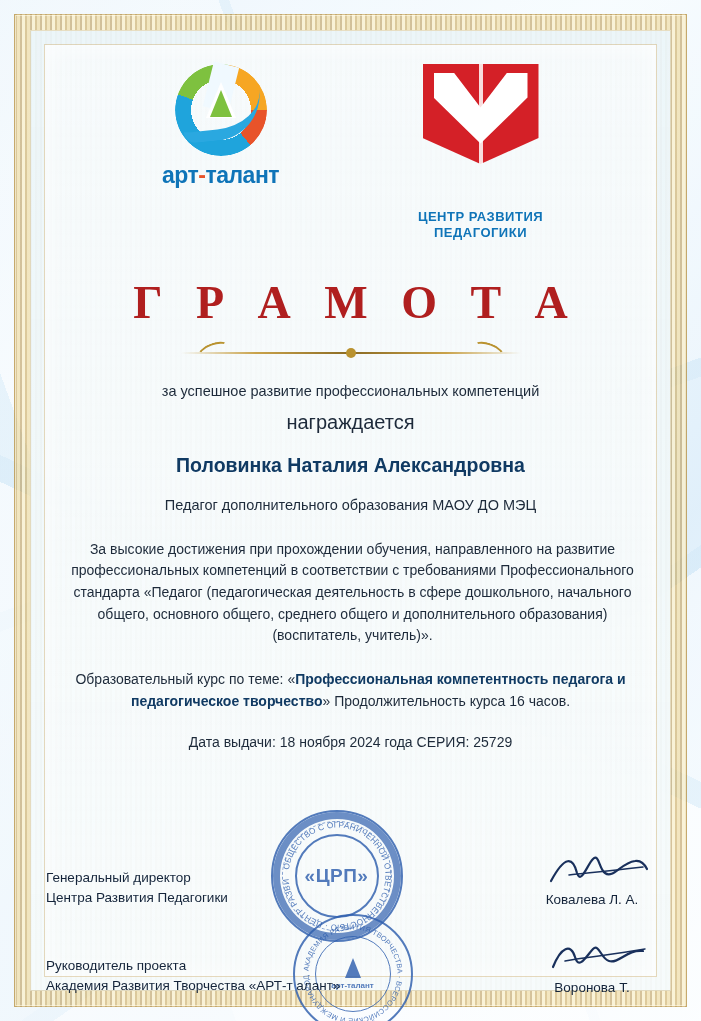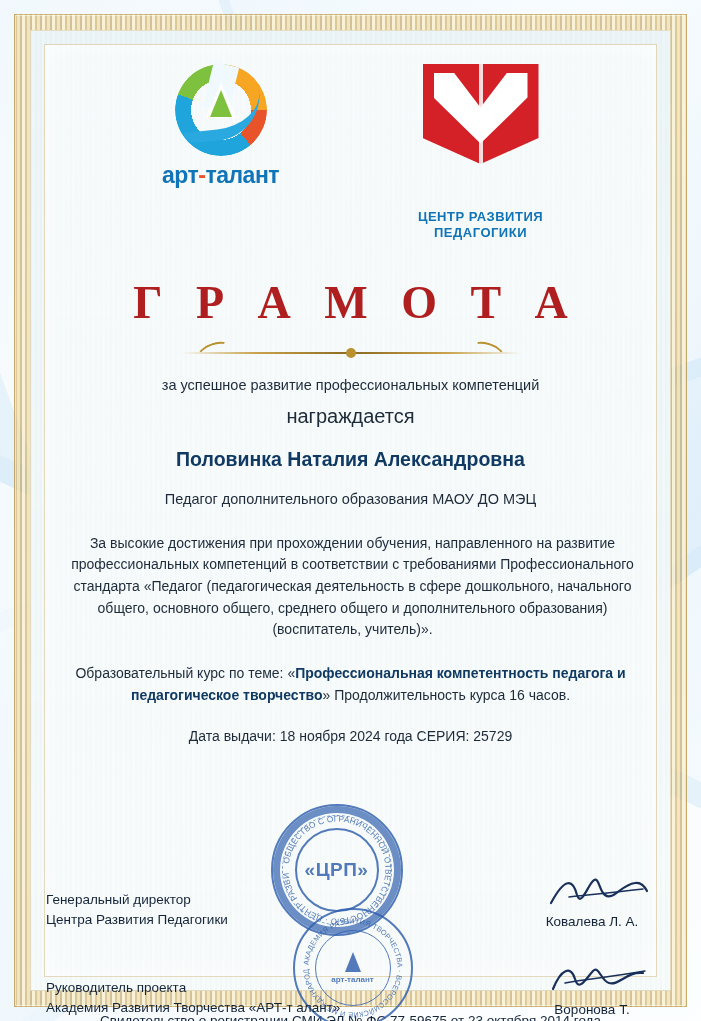--- a/index.html
+++ b/index.html
@@ -185,21 +185,21 @@
   }
   .divider .curl-l { left: 16px; transform: rotate(-20deg); }
   .divider .curl-r { right: 16px; transform: rotate(20deg); }
   .divider .dot {
     position: absolute; top: 7px; left: 50%; margin-left: -5px;
     width: 10px; height: 10px; border-radius: 50%;
     background: #b9922f;
   }
 
   .subtitle {
-    margin-top: 14px;
+    margin-top: 20px;
     font-size: 14.5px;
     color: #1d2a3a;
   }
   .awarded {
     margin-top: 12px;
     font-size: 20px;
     color: #1d2a3a;
   }
   .recipient {
     margin-top: 20px;
@@ -237,21 +237,20 @@
     margin-top: 60px;
     height: 200px;
   }
   .sign-row {
     position: absolute;
     left: 0; right: 0;
     display: flex;
     justify-content: space-between;
     align-items: flex-end;
     text-align: left;
-    margin-top: 28px;
   }
   .sign-row.r1 { top: 58px; }
   .sign-row.r2 { top: 146px; }
   .sign-left {
     font-size: 13.5px;
     line-height: 1.45;
     color: #14243a;
     max-width: 330px;
   }
   .sign-right {

